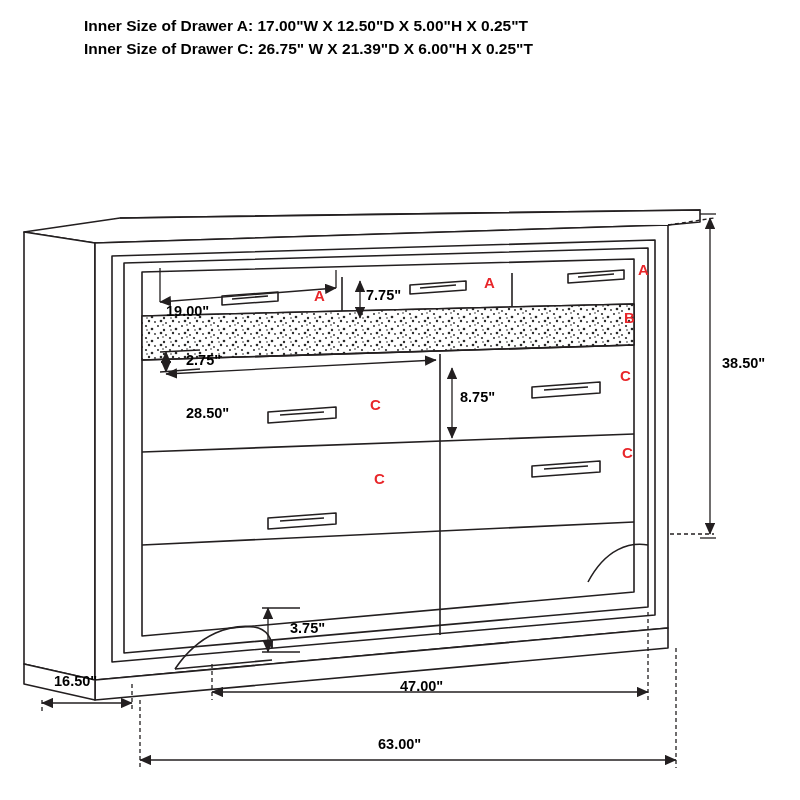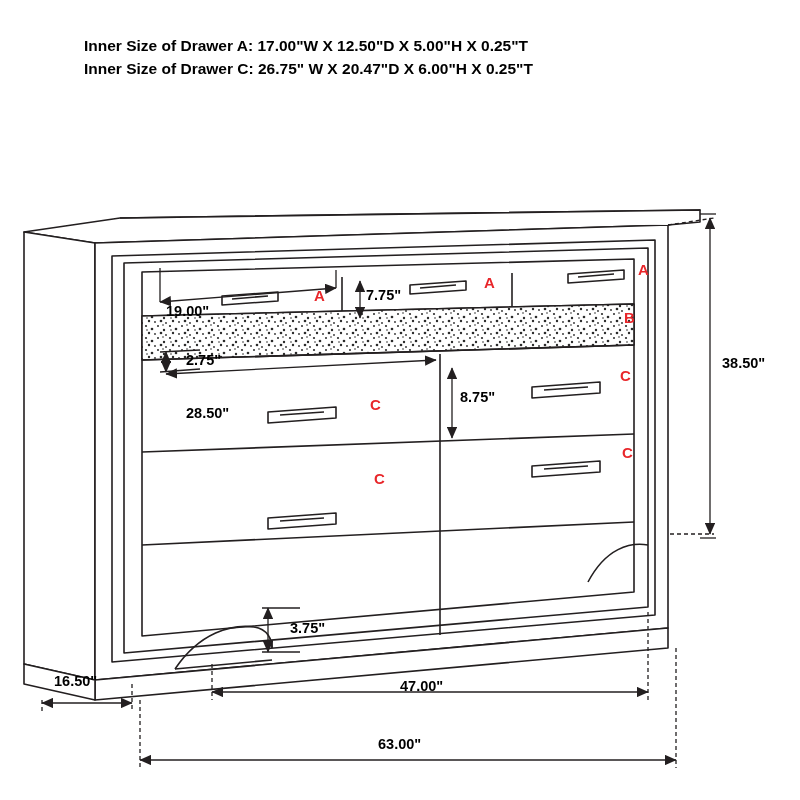--- a/index.html
+++ b/index.html
@@ -17,21 +17,20 @@
   #stage {
     position: relative;
     width: 800px;
     height: 800px;
   }
   .spec-block {
     position: absolute;
     left: 84px;
     top: 14px;
     width: 700px;
-    margin-top: 20px;
   }
   .spec-line {
     font-size: 15.5px;
     font-weight: bold;
     color: #000000;
     line-height: 23px;
     white-space: nowrap;
   }
   svg.diagram {
     position: absolute;
@@ -55,21 +54,21 @@
     white-space: nowrap;
   }
 </style>
 </head>
 <body>
 
 <div id="stage">
 
   <div class="spec-block">
     <div class="spec-line">Inner Size of Drawer A: 17.00"W X 12.50"D X 5.00"H X 0.25"T</div>
-    <div class="spec-line">Inner Size of Drawer C: 26.75" W X 20.47"D X 6.00"H X 0.25"T</div>
+    <div class="spec-line">Inner Size of Drawer C: 26.75" W X 21.39"D X 6.00"H X 0.25"T</div>
   </div>
 
   <svg class="diagram" viewBox="0 0 800 800">
     <defs>
       <marker id="arrH" markerWidth="9" markerHeight="8" refX="8.5" refY="4" orient="auto">
         <path d="M0,0 L9,4 L0,8 z" fill="#231f20"></path>
       </marker>
       <marker id="arrHs" markerWidth="9" markerHeight="8" refX="0.5" refY="4" orient="auto">
         <path d="M9,0 L0,4 L9,8 z" fill="#231f20"></path>
       </marker>

